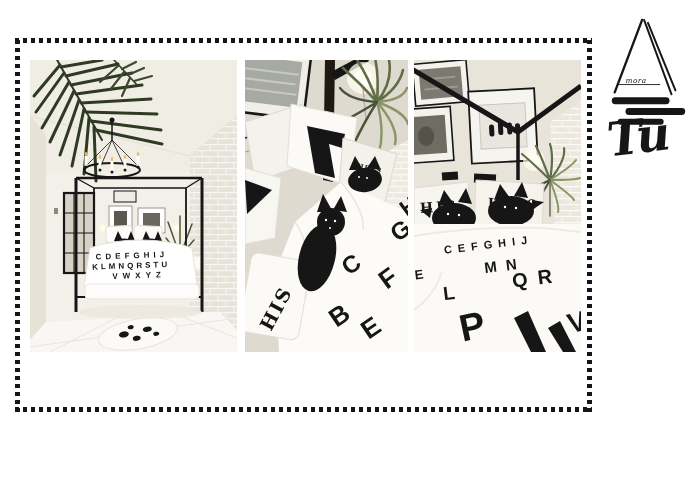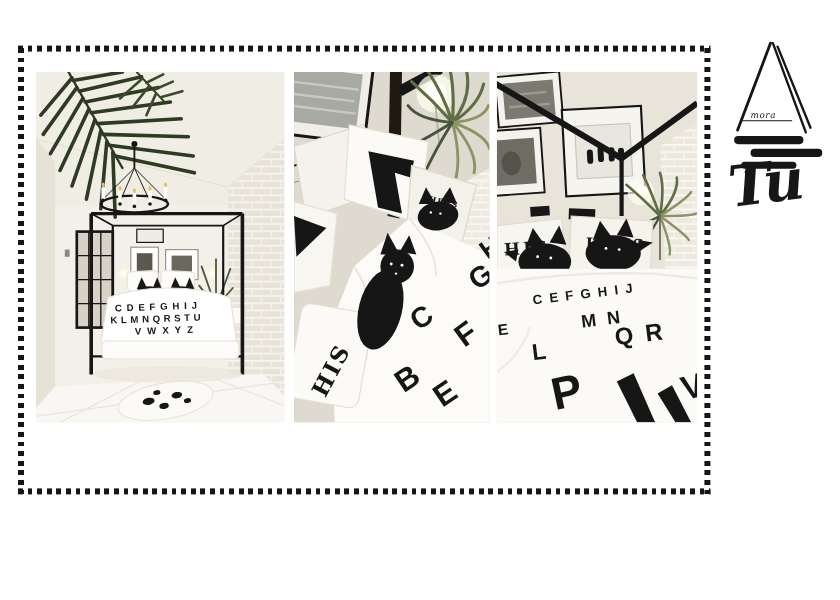--- a/index.html
+++ b/index.html
@@ -24,21 +24,21 @@
   .edge.h{height:5px;left:0;right:0;background:repeating-linear-gradient(90deg,var(--ink) 0 4px,transparent 4px 8px)}
   .edge.v{width:5px;top:0;bottom:0;background:repeating-linear-gradient(0deg,var(--ink) 0 4px,transparent 4px 8px)}
   .edge.top{top:0}.edge.bottom{bottom:0}.edge.left{left:0}.edge.right{right:0}
   
   .photo{position:absolute;top:60px;margin:0;background:var(--paper);overflow:hidden}
   .photo svg{display:block;width:100%;height:100%}
   .p1{left:30px;width:207px;height:292px}
   .p2{left:245px;width:163px;height:292px}
   .p3{left:414px;width:167px;height:292px}
   
-  .logo{position:absolute;left:599px;top:32px;width:98px;height:142px}
+  .logo{position:absolute;left:599px;top:16px;width:98px;height:142px}
   .logo svg{display:block;width:100%;height:100%}
   
   .ink{fill:var(--ink)}
   .ink-s{stroke:var(--ink)}
   .ls{font-family:"Liberation Sans",sans-serif;font-weight:700;fill:var(--ink)}
   .sr{font-family:"DejaVu Serif",serif;font-weight:700;fill:var(--ink)}
   .logo-mono{font-family:"DejaVu Serif",serif;font-style:italic;fill:var(--ink)}
   .logo-word{font-family:"DejaVu Serif",serif;font-style:italic;font-weight:700;fill:var(--ink);letter-spacing:-2px}
 </style>
 </head>

